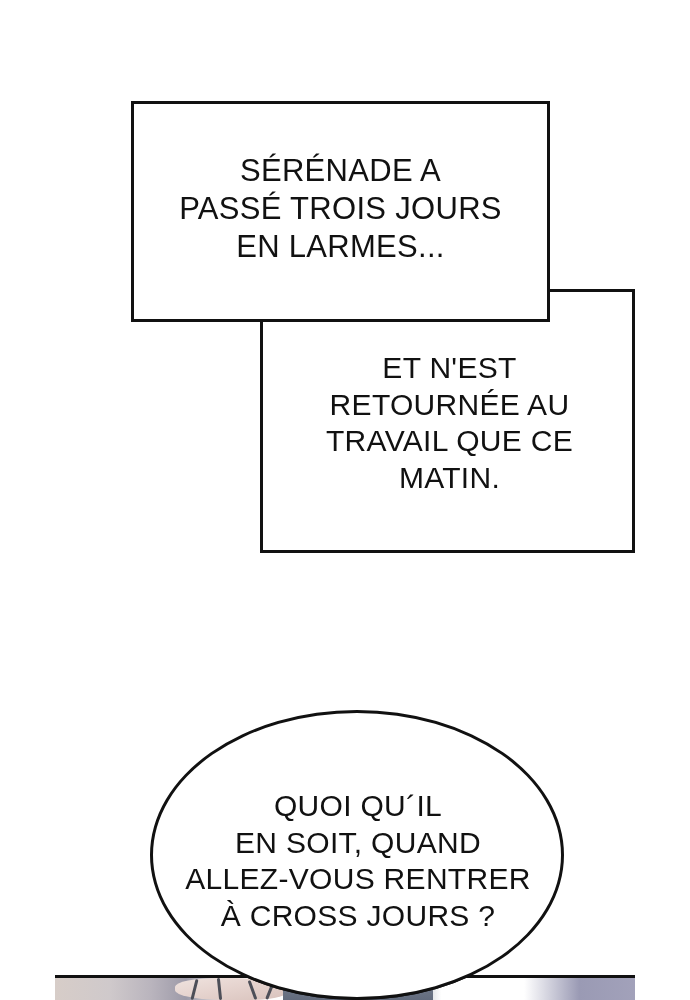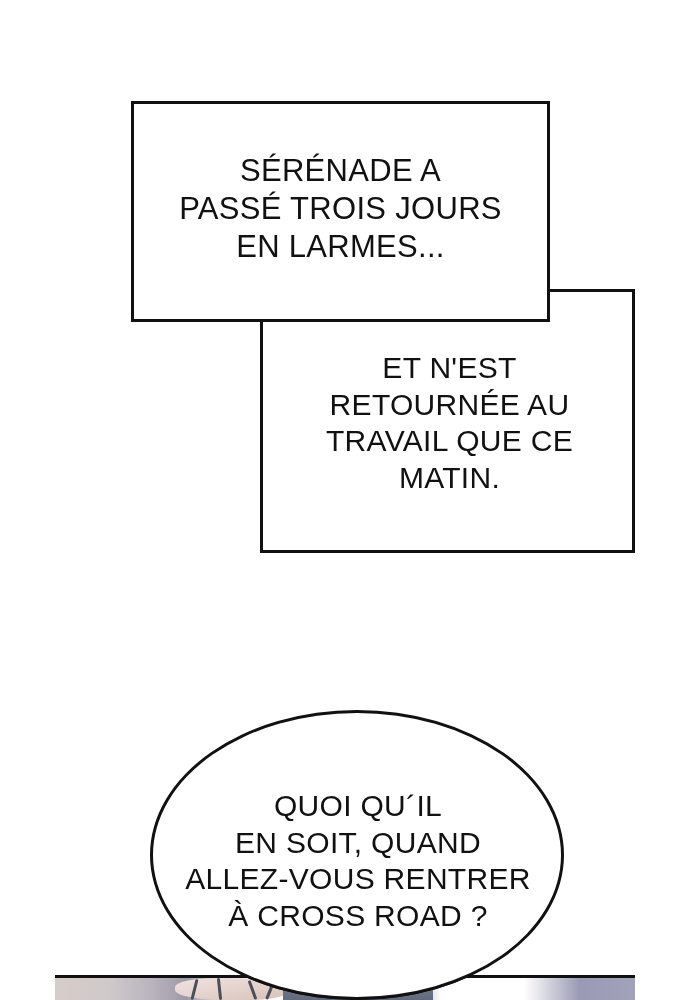--- a/index.html
+++ b/index.html
@@ -214,15 +214,15 @@
   <div class="balloon-text" id="balloon-two-text">ET N'EST
 RETOURNÉE AU
 TRAVAIL QUE CE
 MATIN.</div>
 
   <div id="balloon-oval"></div>
 
   <div class="balloon-text" id="balloon-oval-text">QUOI QU´IL
 EN SOIT, QUAND
 ALLEZ-VOUS RENTRER
-À CROSS ROAD ?</div>
+À CROSS JOURS ?</div>
 
 </div>
 
 </body></html>

